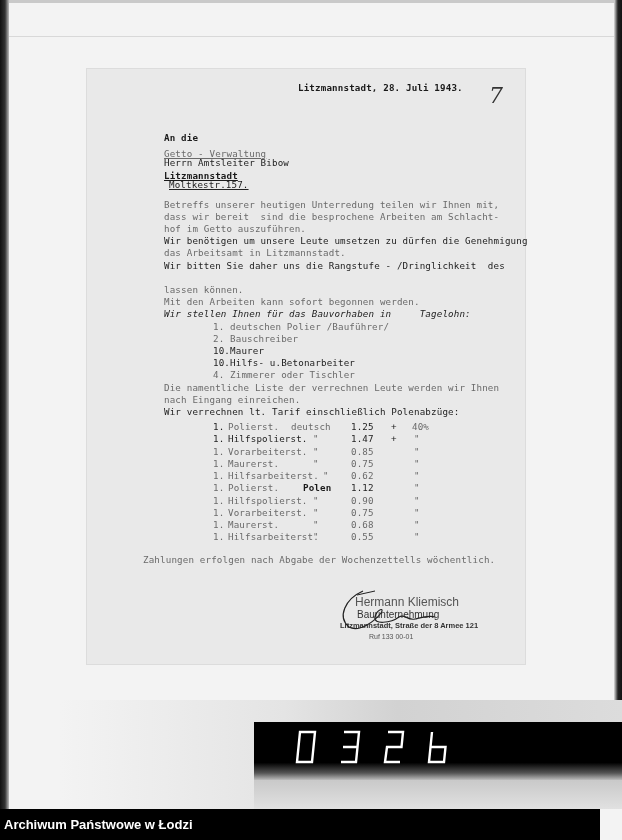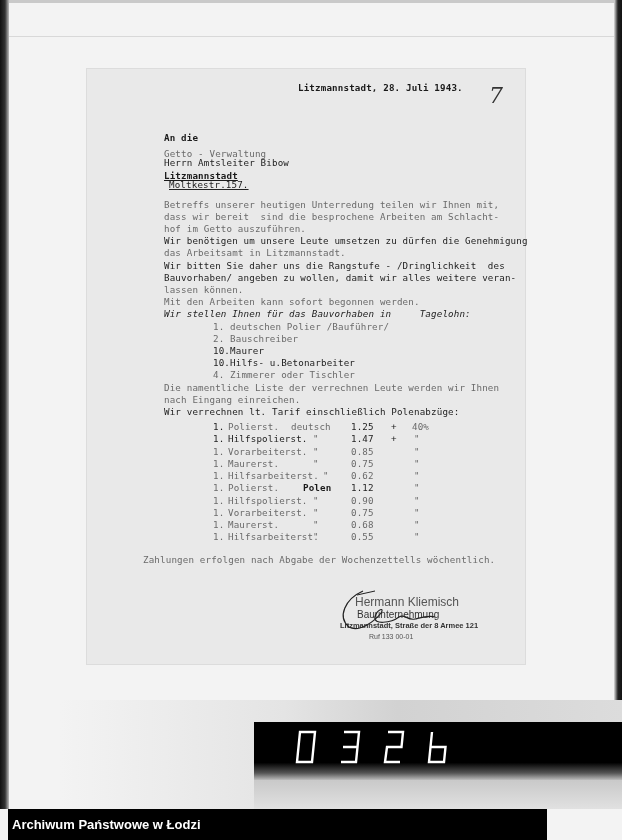--- a/index.html
+++ b/index.html
@@ -46,52 +46,51 @@
     background:linear-gradient(to bottom,#000 0,#000 70%,#555 88%,#bcbcbc 100%);
   }
   .counter-lower {
     position:absolute; left:254px; top:780px; width:368px; height:29px;
     background:linear-gradient(to bottom,#c9c9c9,#e1e1e1);
   }
   .digits { position:absolute; left:40px; top:8px; display:flex; gap:20px; }
   .digit svg { display:block; }
 
   .footer {
-    position:absolute; left:8px; top:809px; width:539px; height:31px; background:#000;
+    position:absolute; left:0; top:809px; width:600px; height:31px; background:#000;
   }
   .footer-title {
     position:absolute; left:4px; top:8px; color:#fff;
     font-family:"Liberation Sans", sans-serif; font-weight:bold; font-size:13px;
   }
 </style>
 </head>
 <body>
 
 <div class="top-band"></div>
 <div class="top-line"></div>
 <div class="edge-left"></div>
 <div class="edge-right"></div>
 
 <div class="paper">
   <div class="t bold" style="left:211px; top:13px;">Litzmannstadt, 28. Juli 1943.</div>
   <div class="pagenum">7</div>
 
   <div class="t bold" style="left:77px; top:63px;">An die</div>
-  <div class="t light" style="left:77px; top:79px;">Getto - Verwaltung</div>
+  <div class="t light" style="left:77px; top:79px;text-decoration:underline;">Getto - Verwaltung</div>
   <div class="t" style="left:77px; top:88px;">Herrn Amtsleiter Bibow</div>
   <div class="t bold u" style="left:77px; top:101px;">Litzmannstadt</div>
   <div class="t" style="left:82px; top:110px;text-decoration:underline;">Moltkestr.157.</div>
 
   <div class="t light" style="left:77px; top:130px;">Betreffs unserer heutigen Unterredung teilen wir Ihnen mit,</div>
   <div class="t light" style="left:77px; top:142px;">dass wir bereit  sind die besprochene Arbeiten am Schlacht-</div>
   <div class="t light" style="left:77px; top:154px;">hof im Getto auszuführen.</div>
   <div class="t" style="left:77px; top:166px;">Wir benötigen um unsere Leute umsetzen zu dürfen die Genehmigung</div>
   <div class="t light" style="left:77px; top:178px;">das Arbeitsamt in Litzmannstadt.</div>
   <div class="t" style="left:77px; top:191px;">Wir bitten Sie daher uns die Rangstufe - /Dringlichkeit  des</div>
-  <div class="t" style="left:77px; top:203px;">Bauvorhaben/ angeben zu wollen, damit wir alles weitere veran-</div>
   <div class="t light" style="left:77px; top:215px;">lassen können.</div>
   <div class="t light" style="left:77px; top:227px;">Mit den Arbeiten kann sofort begonnen werden.</div>
   <div class="t" style="left:77px; top:239px;font-style:italic;">Wir stellen Ihnen für das Bauvorhaben in     Tagelohn:</div>
 
   <div class="t light" style="left:126px; top:252px;">1. deutschen Polier /Bauführer/</div>
   <div class="t light" style="left:126px; top:264px;">2. Bauschreiber</div>
   <div class="t" style="left:126px; top:276px;">10.Maurer</div>
   <div class="t" style="left:126px; top:288px;">10.Hilfs- u.Betonarbeiter</div>
   <div class="t light" style="left:126px; top:300px;">4. Zimmerer oder Tischler</div>
 

